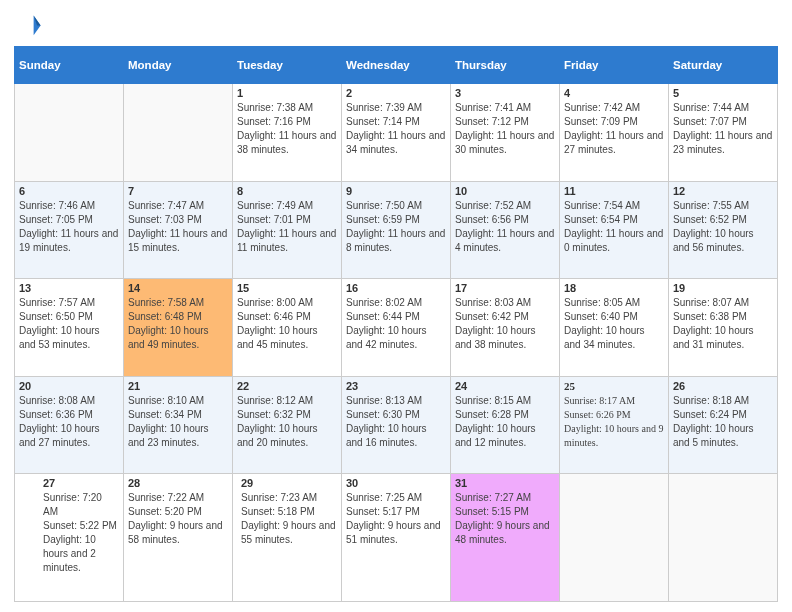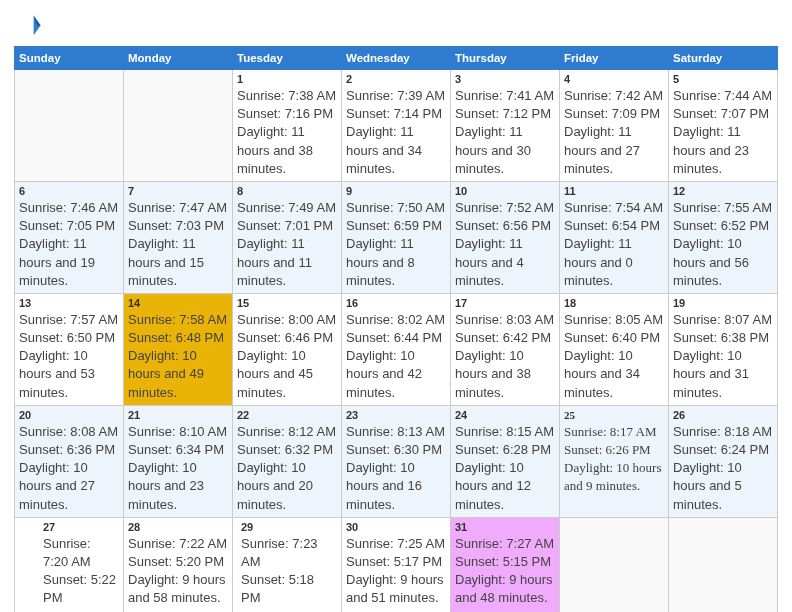--- a/index.html
+++ b/index.html
@@ -58,21 +58,21 @@
       width: 100%;
       border-collapse: collapse;
       flex: 1;
       table-layout: fixed;
     }
     .calendar-table th {
       background-color: #2e7bcf;
       color: #fff;
       font-size: 11.5px;
       font-weight: bold;
-      padding: 5px 4px;
+      padding: 12px 4px;
       text-align: left;
       border: 1px solid #2e7bcf;
     }
     .calendar-table td {
       border: 1px solid #ccc;
       vertical-align: top;
       padding: 3px 4px;
       font-size: 9.5px;
       color: #333;
       height: 80px;
@@ -82,21 +82,21 @@
       background: #f9f9f9;
     }
     .day-num {
       font-size: 11px;
       font-weight: bold;
       color: #333;
       display: block;
       margin-bottom: 2px;
     }
     .day-detail {
-      font-size: 13px;
+      font-size: 10px;
       color: #444;
       line-height: 1.4;
     }
     tr:nth-child(even) td:not(.empty) {
       background-color: #f2f7fd;
     }
     tr:nth-child(odd) td:not(.empty) {
       background-color: #fff;
     }
   </style>
@@ -186,21 +186,21 @@
           <td style="background-color: rgb(238, 244, 251);">
             <span class="day-num">12</span>
             <div class="day-detail">Sunrise: 7:55 AM<br>Sunset: 6:52 PM<br>Daylight: 10 hours and 56 minutes.</div>
           </td>
         </tr>
         <tr>
           <td style="background-color: rgb(255, 255, 255);">
             <span class="day-num">13</span>
             <div class="day-detail">Sunrise: 7:57 AM<br>Sunset: 6:50 PM<br>Daylight: 10 hours and 53 minutes.</div>
           </td>
-          <td style="background-color: #eab308;">
+          <td style="background-color: #fdba74;">
             <span class="day-num">14</span>
             <div class="day-detail">Sunrise: 7:58 AM<br>Sunset: 6:48 PM<br>Daylight: 10 hours and 49 minutes.</div>
           </td>
           <td style="background-color: rgb(255, 255, 255);">
             <span class="day-num">15</span>
             <div class="day-detail">Sunrise: 8:00 AM<br>Sunset: 6:46 PM<br>Daylight: 10 hours and 45 minutes.</div>
           </td>
           <td style="background-color: rgb(255, 255, 255);">
             <span class="day-num">16</span>
             <div class="day-detail">Sunrise: 8:02 AM<br>Sunset: 6:44 PM<br>Daylight: 10 hours and 42 minutes.</div>

